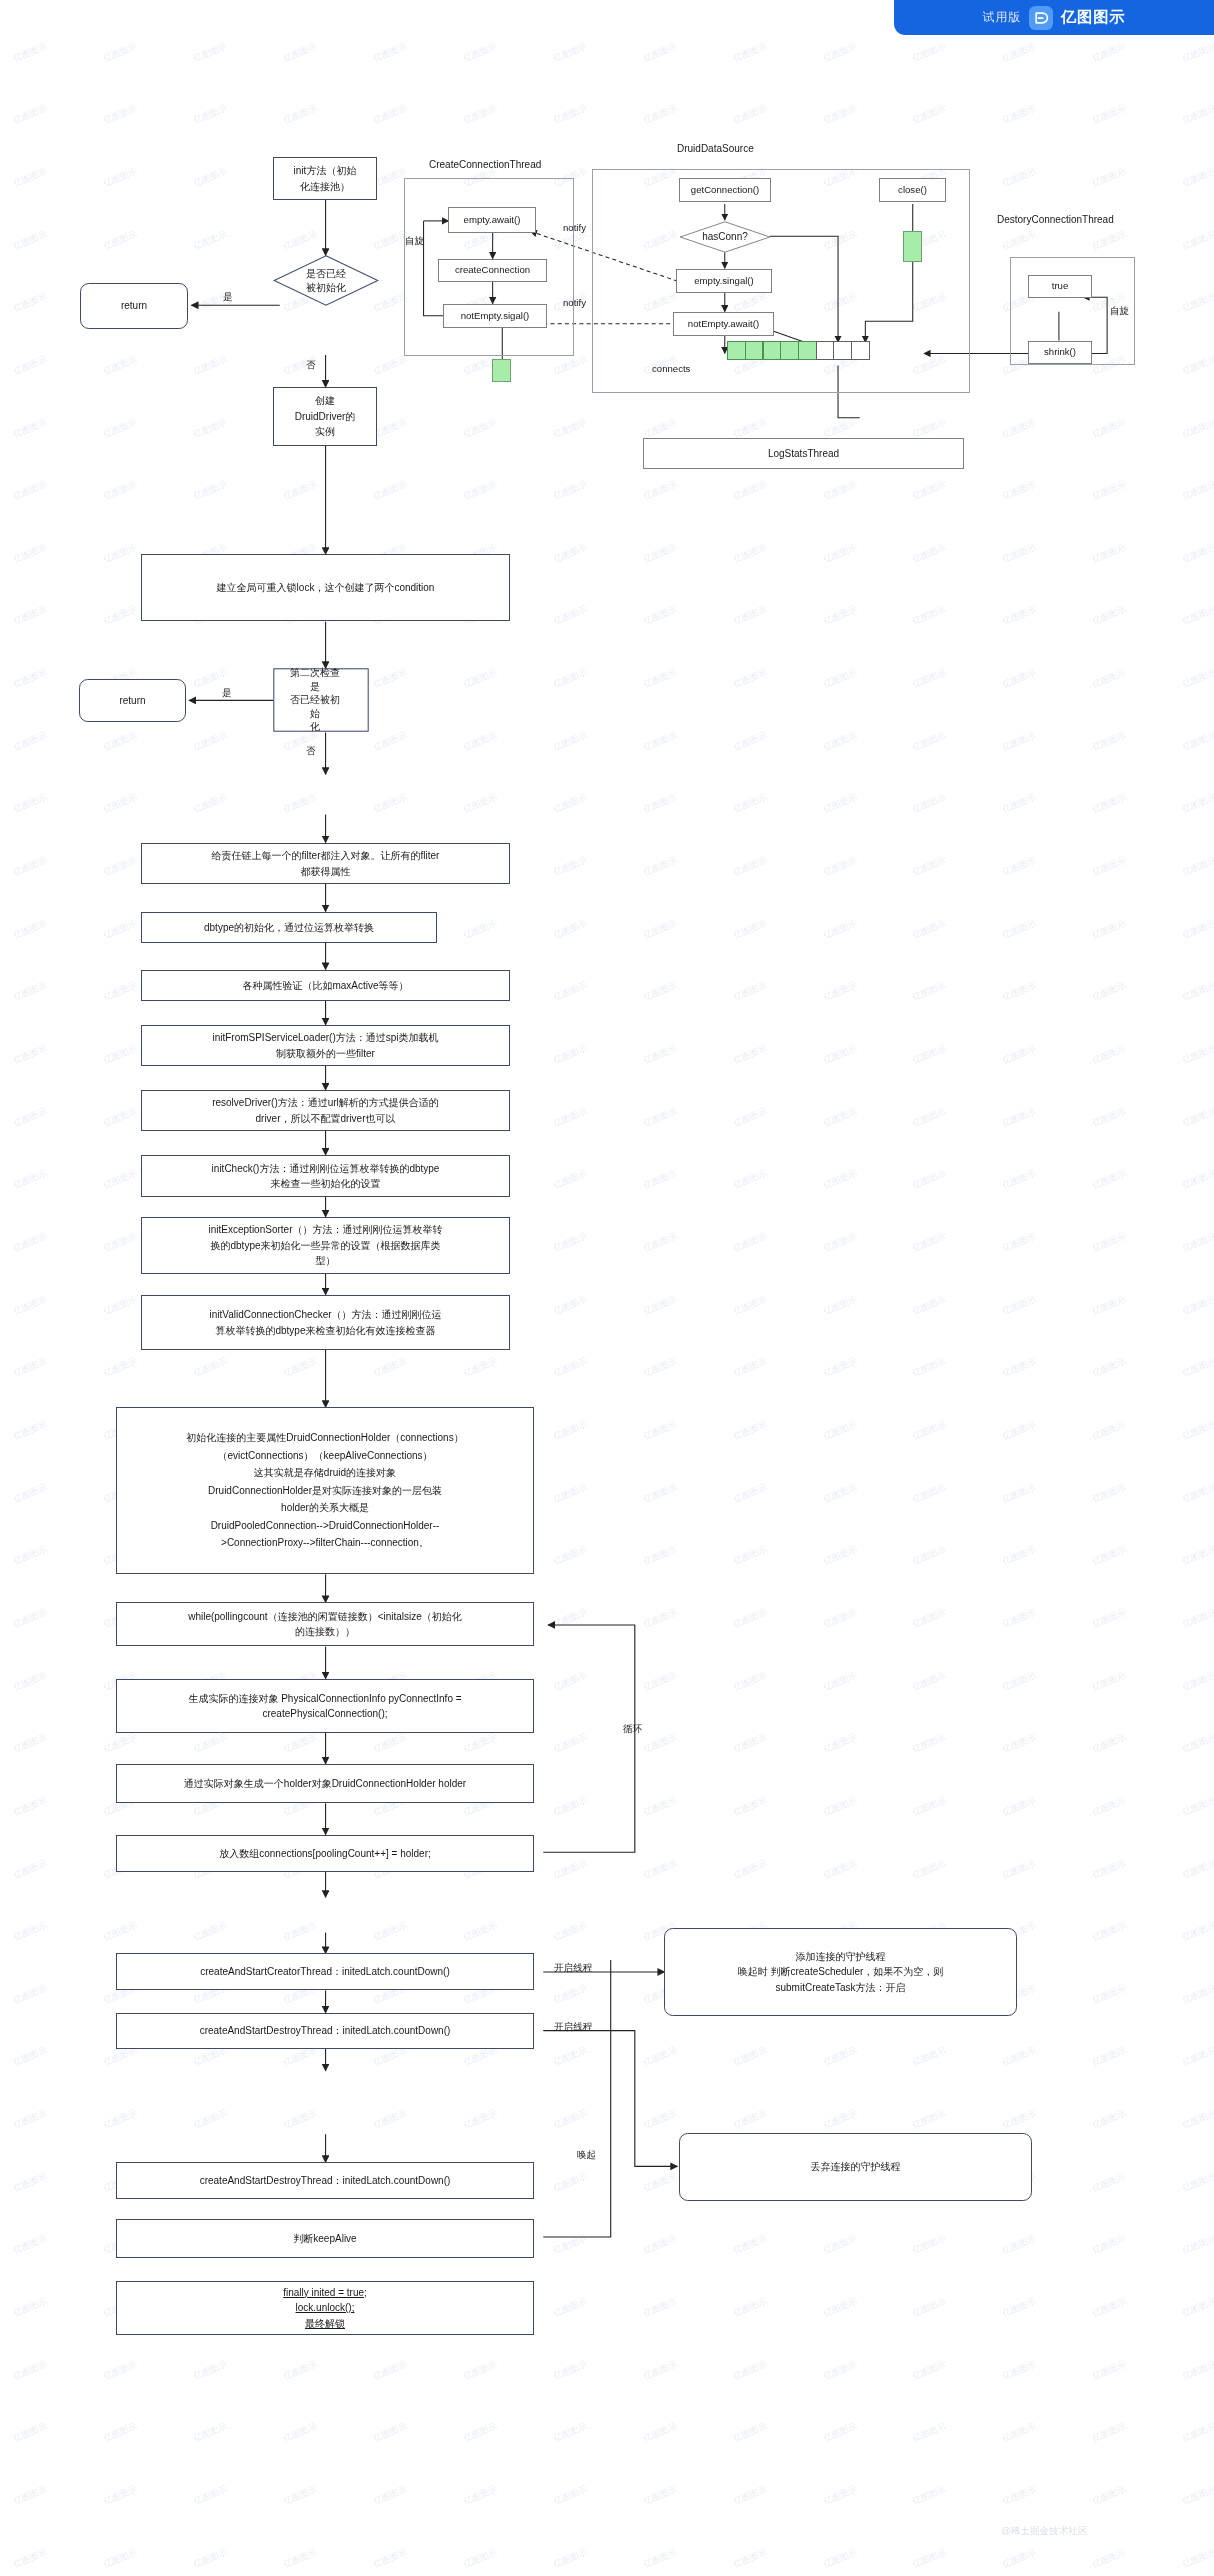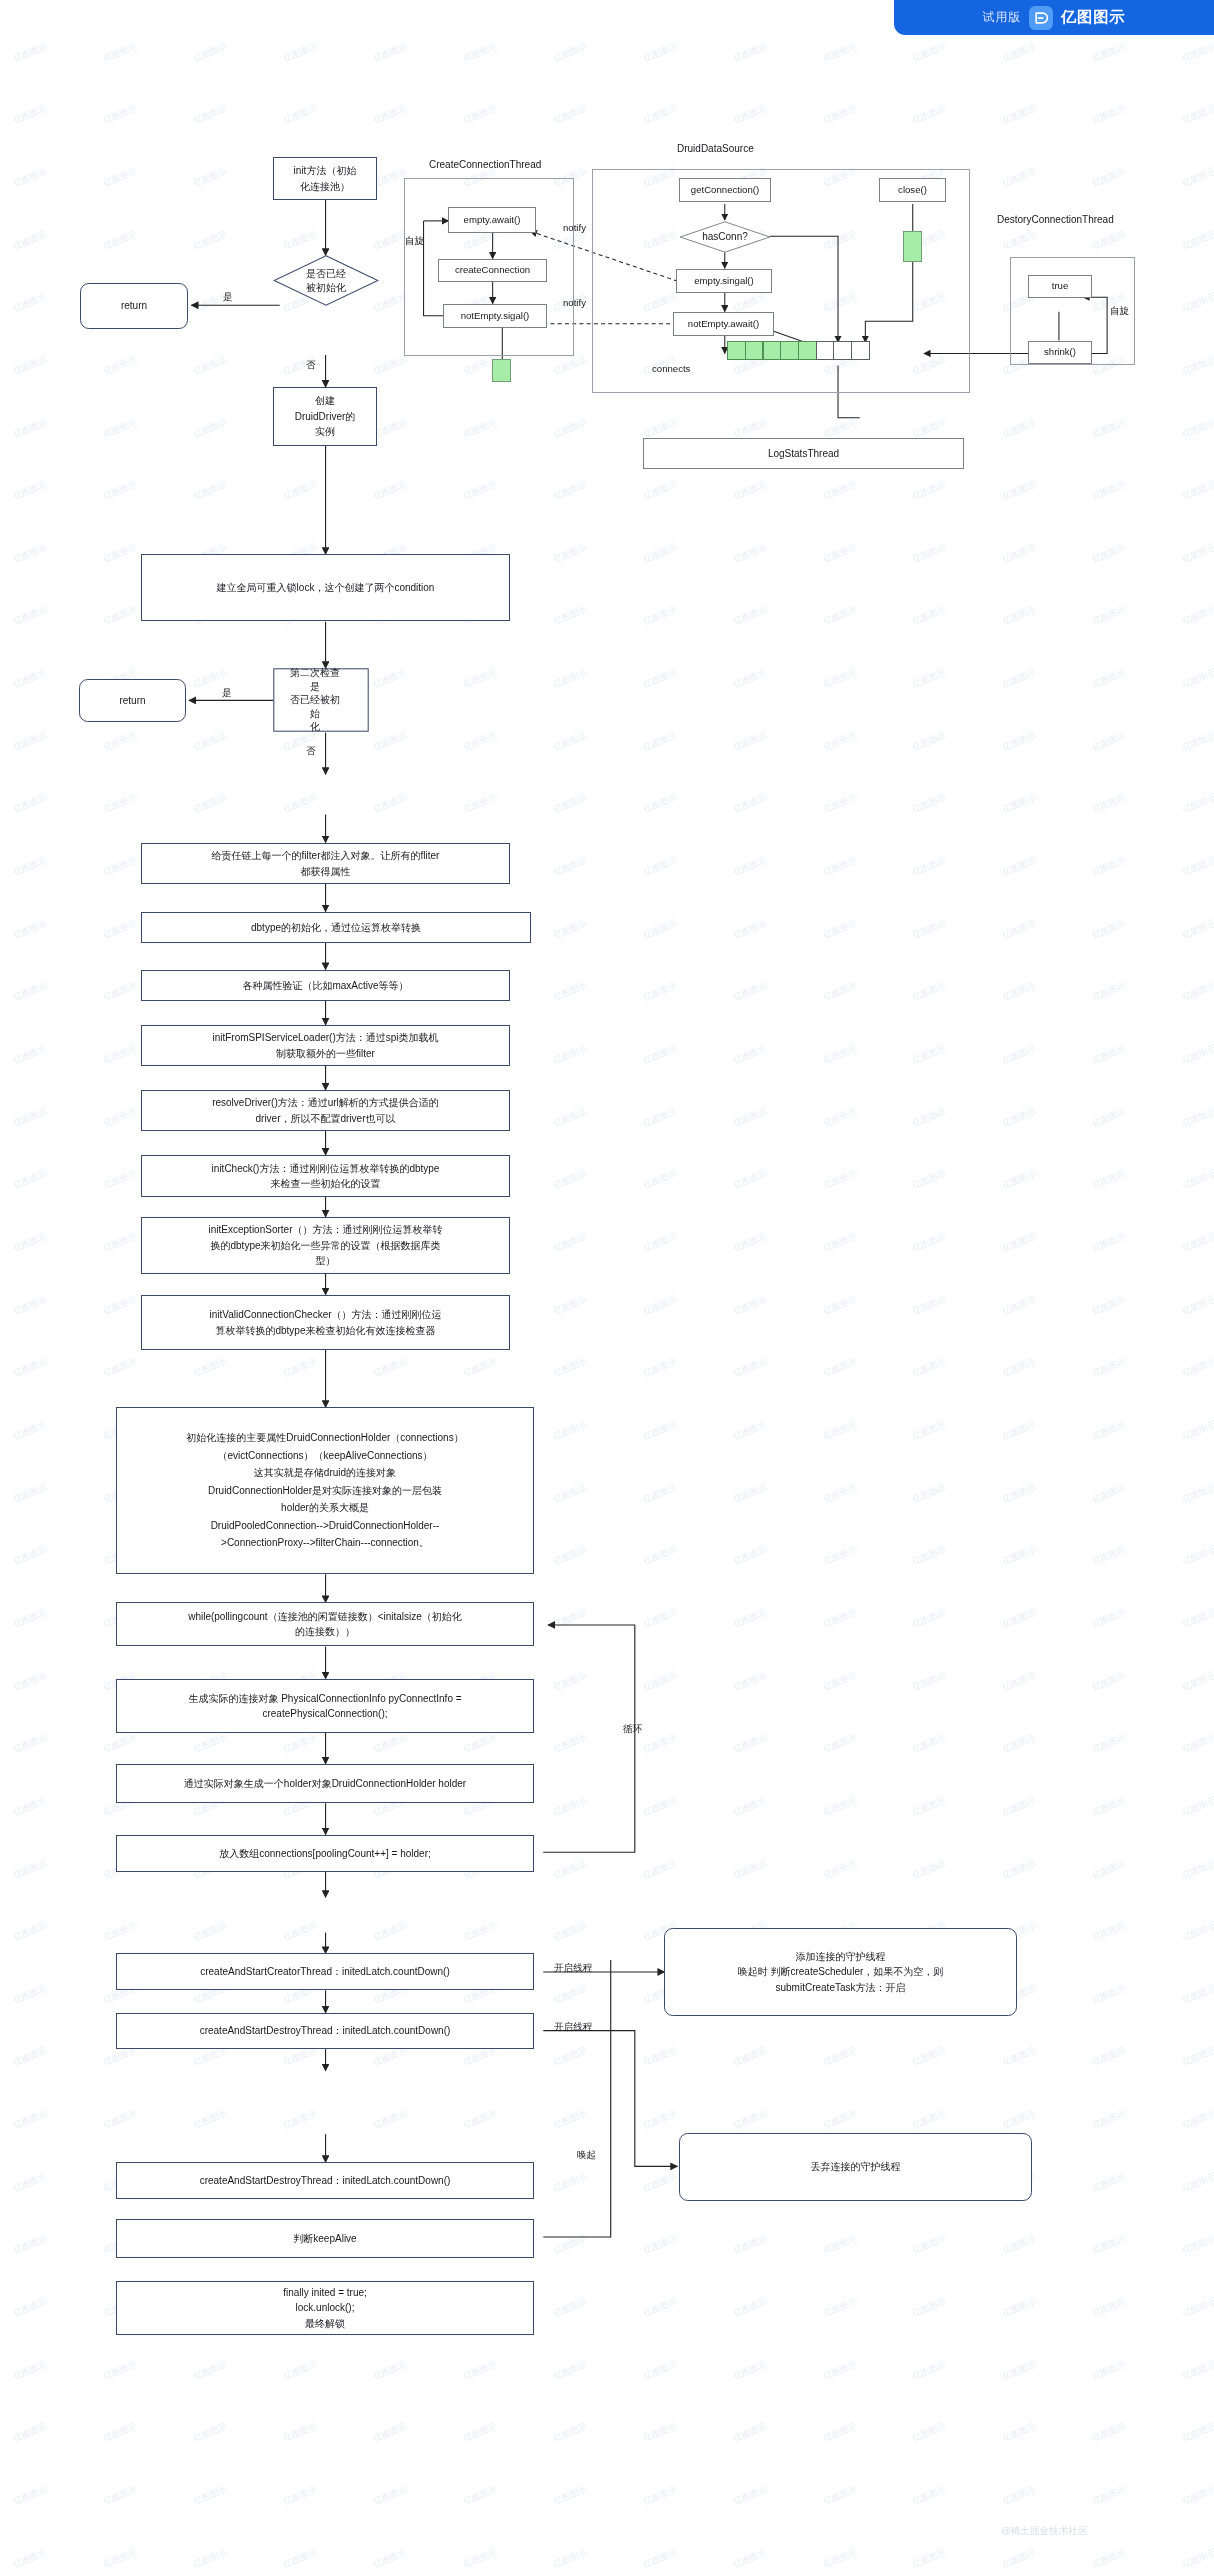--- a/index.html
+++ b/index.html
@@ -913,21 +913,21 @@
 否已经被初始
 化</div>
   </div>
 
   <div class="node rounded" style="left:79px; top:679px; width:107px; height:43px;">return</div>
   <div class="edge-label" style="left:222px; top:687px;">是</div>
   <div class="edge-label" style="left:306px; top:745px;">否</div>
 
   <div class="node" style="left:141px; top:843px; width:369px; height:41px;">给责任链上每一个的filter都注入对象。让所有的fliter
 都获得属性</div>
-  <div class="node" style="left:141px; top:912px; width:390px; height:31px;">dbtype的初始化，通过位运算枚举转换</div>
+  <div class="node" style="left:141px; top:912px; width:296px; height:31px;">dbtype的初始化，通过位运算枚举转换</div>
   <div class="node" style="left:141px; top:970px; width:369px; height:30.5px;">各种属性验证（比如maxActive等等）</div>
   <div class="node" style="left:141px; top:1025px; width:369px; height:41px;">initFromSPIServiceLoader()方法：通过spi类加载机
 制获取额外的一些filter</div>
   <div class="node" style="left:141px; top:1090px; width:369px; height:41px;">resolveDriver()方法：通过url解析的方式提供合适的
 driver，所以不配置driver也可以</div>
   <div class="node" style="left:141px; top:1155px; width:369px; height:42px;">initCheck()方法：通过刚刚位运算枚举转换的dbtype
 来检查一些初始化的设置</div>
   <div class="node" style="left:141px; top:1217px; width:369px; height:57px;">initExceptionSorter（）方法：通过刚刚位运算枚举转
 换的dbtype来初始化一些异常的设置（根据数据库类
 型）</div>
@@ -948,21 +948,21 @@
 
   <div class="node" style="left:116px; top:1764px; width:418px; height:39px;">通过实际对象生成一个holder对象DruidConnectionHolder holder</div>
   <div class="node" style="left:116px; top:1679px; width:418px; height:54px;">生成实际的连接对象 PhysicalConnectionInfo pyConnectInfo =
 createPhysicalConnection();</div>
   <div class="node" style="left:116px; top:1835px; width:418px; height:37px;">放入数组connections[poolingCount++] = holder;</div>
 
   <div class="node" style="left:116px; top:1953px; width:418px; height:37px;">createAndStartCreatorThread：initedLatch.countDown()</div>
   <div class="node" style="left:116px; top:2013px; width:418px; height:36px;">createAndStartDestroyThread：initedLatch.countDown()</div>
   <div class="node" style="left:116px; top:2162px; width:418px; height:37px;">createAndStartDestroyThread：initedLatch.countDown()</div>
   <div class="node" style="left:116px; top:2219px; width:418px; height:39px;">判断keepAlive</div>
-  <div class="node" style="left:116px; top:2281px; width:418px; height:54px;">finally inited = true;
+  <div class="node" style="left:116px; top:2281px; width:418px; height:54px;text-decoration:underline;">finally inited = true;
 lock.unlock();
 最终解锁</div>
 
   <div class="edge-label" style="left:554px; top:1962px;">开启线程</div>
   <div class="edge-label" style="left:554px; top:2021px;">开启线程</div>
   <div class="edge-label" style="left:577px; top:2149px;">唤起</div>
 
   <div class="node rounded" style="left:664px; top:1928px; width:353px; height:88px;">添加连接的守护线程
 唤起时 判断createScheduler，如果不为空，则
 submitCreateTask方法：开启</div>

